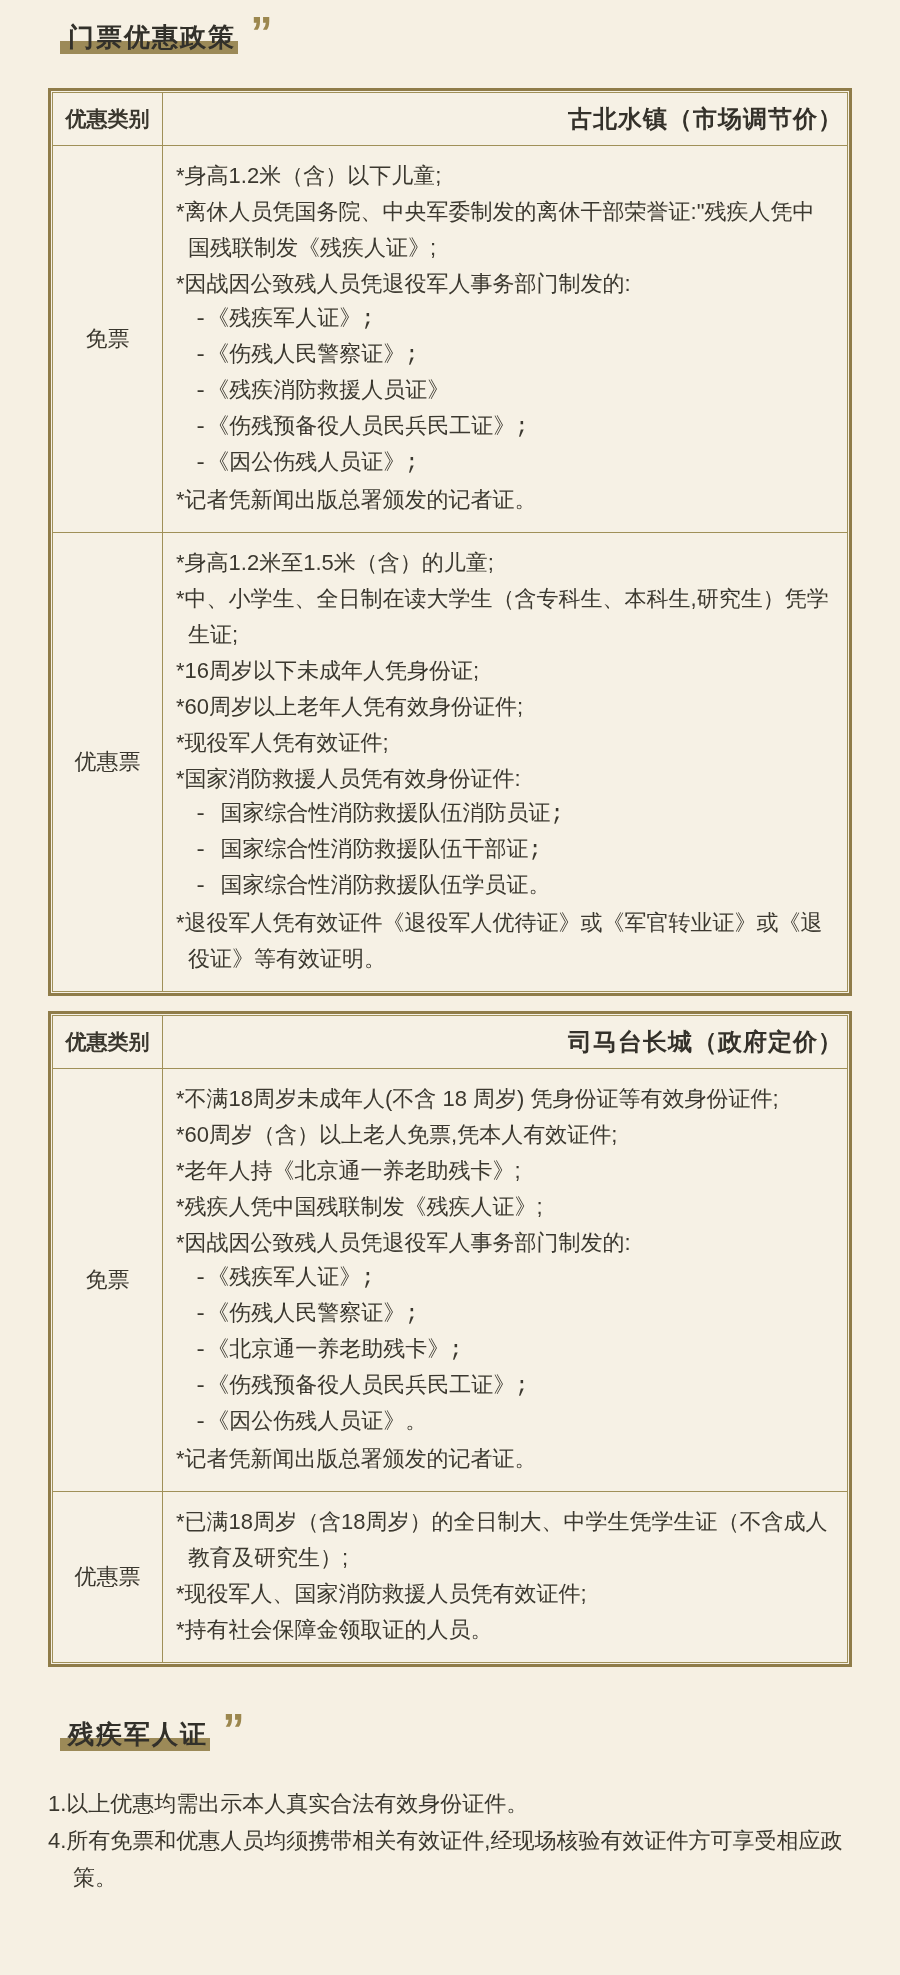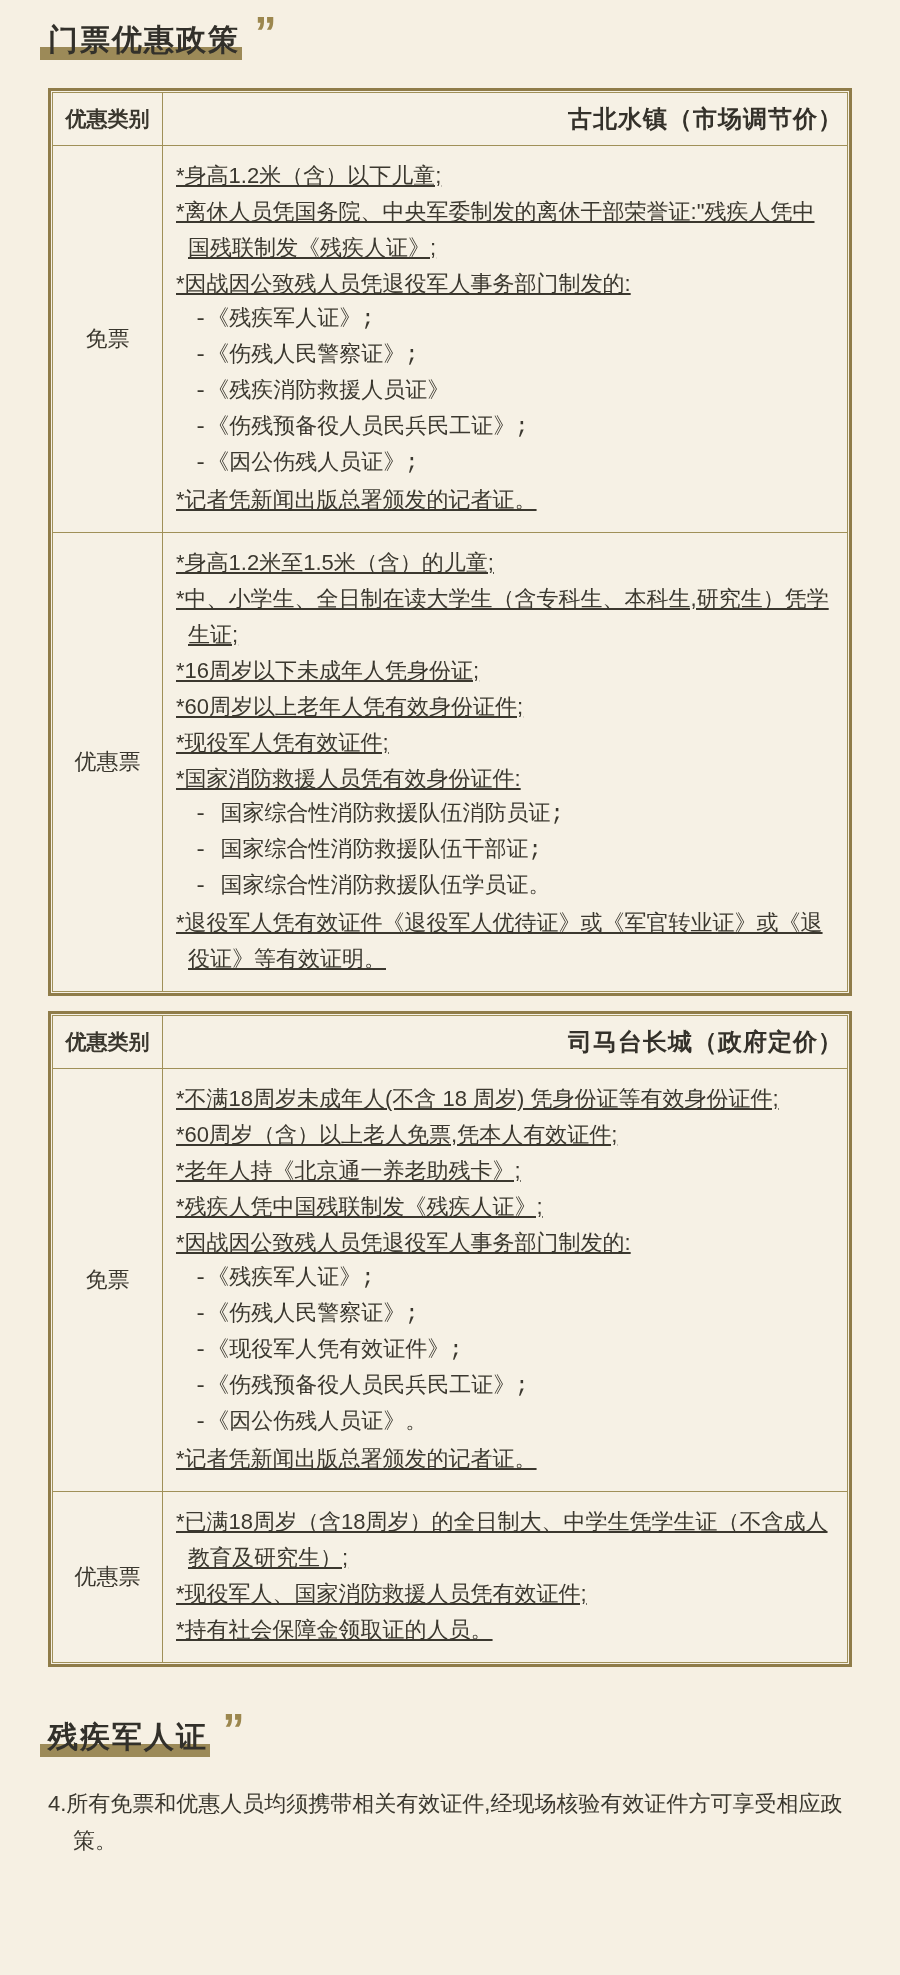--- a/index.html
+++ b/index.html
@@ -8,22 +8,23 @@
     background:#f6f0e3;
     color:#3a372e;
     font-family:"Liberation Sans",sans-serif;
   }
   .page{padding:14px 48px 0 48px;box-sizing:border-box;}
 
   
   .section-header{height:52px;margin-bottom:22px;white-space:nowrap;}
   .title-wrap{
     position:relative;display:inline-block;
-    font-size:30px;font-weight:bold;color:#32302a;letter-spacing:2px;
+    font-size:26px;font-weight:bold;color:#32302a;letter-spacing:2px;
     padding-top:6px;
+    margin-left:20px;
   }
   .title-bar{
     position:absolute;left:-8px;right:-2px;bottom:1px;height:13px;
     background:#9c8a58;z-index:0;
   }
   .title-txt{position:relative;z-index:1;}
   .quote{
     display:inline-block;vertical-align:top;
     font-size:44px;line-height:38px;font-weight:bold;
     color:#9c874e;margin-left:10px;letter-spacing:-3px;
@@ -42,21 +43,21 @@
   }
   .venue-cell{
     text-align:right;font-size:24px;font-weight:bold;color:#34312a;
     padding:10px 4px;letter-spacing:1px;
   }
   .label-cell{text-align:center;font-size:22px;color:#3a372e;}
   .content-cell{
     padding:12px 14px 14px 13px;
     font-size:22px;line-height:36px;color:#3b382f;
   }
-  .line.ind0{padding-left:12px;text-indent:-12px;text-decoration:underline;}
+  .line.ind0{padding-left:12px;text-indent:-12px;}
   .line.ind1{padding-left:30px;text-indent:-12px;font-family:Liberation Mono, monospace;}
 
   
   .notes-block{margin-top:20px;font-size:22px;line-height:37px;color:#3a372e;}
   .note{padding-left:25px;text-indent:-25px;}
 
   .notes-header{margin-top:44px;}
 </style>
 </head>
 <body>
@@ -134,21 +135,21 @@
         <td class="label-cell">免票</td>
         <td class="content-cell">
           <div>
                 <div class="line ind0">*不满18周岁未成年人(不含 18 周岁) 凭身份证等有效身份证件;</div>
                 <div class="line ind0">*60周岁（含）以上老人免票,凭本人有效证件;</div>
                 <div class="line ind0">*老年人持《北京通一养老助残卡》;</div>
                 <div class="line ind0">*残疾人凭中国残联制发《残疾人证》;</div>
                 <div class="line ind0">*因战因公致残人员凭退役军人事务部门制发的:</div>
                 <div class="line ind1">-《残疾军人证》;</div>
                 <div class="line ind1">-《伤残人民警察证》;</div>
-                <div class="line ind1">-《现役军人凭有效证件》;</div>
+                <div class="line ind1">-《北京通一养老助残卡》;</div>
                 <div class="line ind1">-《伤残预备役人员民兵民工证》;</div>
                 <div class="line ind1">-《因公伤残人员证》。</div>
                 <div class="line ind0">*记者凭新闻出版总署颁发的记者证。</div>
               </div>
         </td>
       </tr>
       <tr>
         <td class="label-cell">优惠票</td>
         <td class="content-cell">
           <div>
@@ -164,16 +165,17 @@
 
   <div class="section-header notes-header">
     <span class="title-wrap">
       <span class="title-bar"></span>
       <span class="title-txt">残疾军人证</span>
     </span>
     <span class="quote">”</span>
   </div>
 
   <div class="notes-block">
+      <div class="note">1.以上优惠均需出示本人真实合法有效身份证件。</div>
       <div class="note">4.所有免票和优惠人员均须携带相关有效证件,经现场核验有效证件方可享受相应政策。</div>
     </div>
 
 </div>
 
 </body></html>

